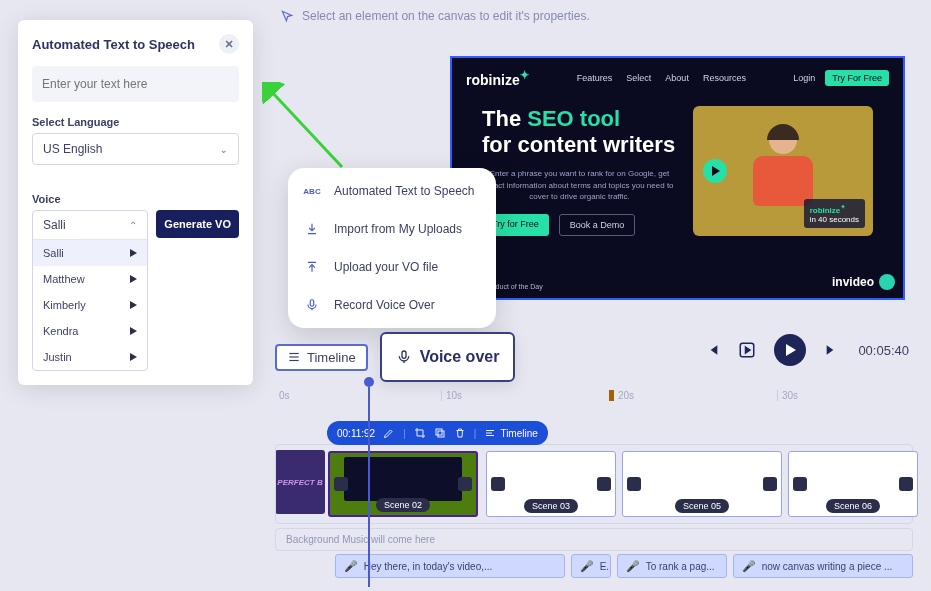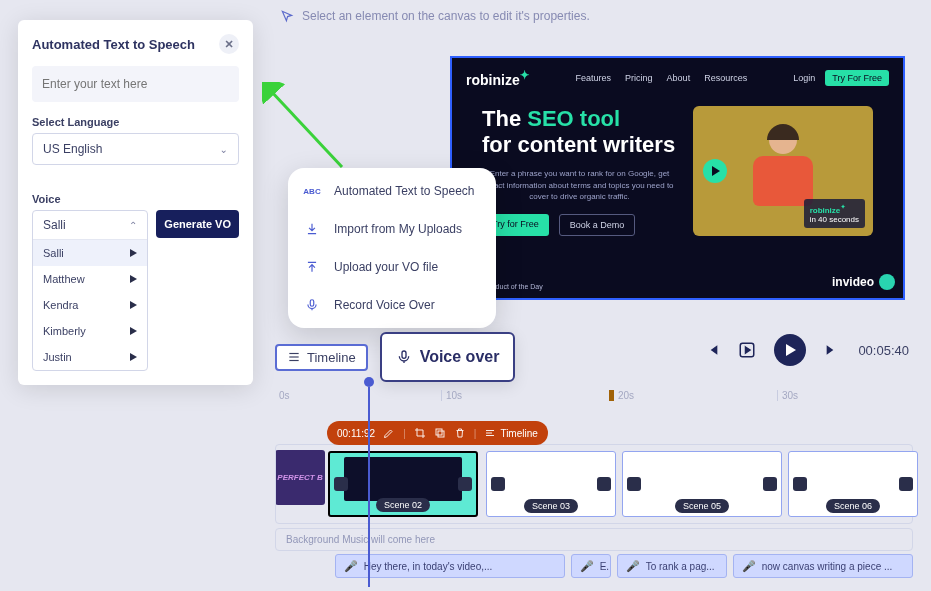--- a/index.html
+++ b/index.html
@@ -56,36 +56,36 @@
     .vo-btn{border:2px solid #3a3f83;border-radius:6px;padding:14px 14px;font-size:16px;font-weight:600;color:#2a2e66;background:#fff;display:flex;align-items:center;gap:8px;box-shadow:0 4px 16px rgba(0,0,0,0.1)}
     .transport{position:absolute;right:22px;top:334px;display:flex;align-items:center;gap:18px;color:#1e2559}
     .big-play{width:32px;height:32px;background:#1e2559;border-radius:50%;display:flex;align-items:center;justify-content:center}
     .big-play::after{content:"";width:0;height:0;border-left:10px solid #fff;border-top:6px solid transparent;border-bottom:6px solid transparent;margin-left:2px}
     .time{font-size:13px;color:#3a3f63}
     .ruler{position:absolute;left:275px;top:380px;right:18px;height:30px;display:flex;align-items:center;color:#a4a8c2;font-size:10px}
     .ruler span{position:absolute}
     .playhead{position:absolute;left:364px;top:377px;display:flex;flex-direction:column;align-items:center;z-index:5}
     .ph-knob{width:10px;height:10px;background:#4a5bd1;border-radius:50%}
     .ph-line{width:2px;height:200px;background:#4a5bd1}
-    .toolbar{position:absolute;left:327px;top:421px;background:#c2410c;border-radius:16px;height:24px;display:flex;align-items:center;gap:8px;padding:0 10px;color:#fff;font-size:10px;z-index:4}
+    .toolbar{position:absolute;left:327px;top:421px;background:#1d4ed8;border-radius:16px;height:24px;display:flex;align-items:center;gap:8px;padding:0 10px;color:#fff;font-size:10px;z-index:4}
     .toolbar .ico{width:12px;height:12px;opacity:0.9}
     .clips{position:absolute;left:275px;top:444px;right:18px;height:80px;border:1px solid #d2d6e8;border-radius:4px}
     .clip{position:absolute;top:6px;height:66px;border:1px solid #93a5f0;border-radius:3px;background:#ffffff}
     .clip .lab{position:absolute;bottom:3px;left:50%;transform:translateX(-50%);background:#2a2e4a;color:#fff;font-size:9px;padding:2px 8px;border-radius:8px;white-space:nowrap}
-    .clip.active{border:2px solid #000000;background:#5eead4}
+    .clip.active{border:2px solid #4c1d95;background:#4d7c0f}
     .clip .thumb{position:absolute;top:4px;left:14px;right:14px;height:44px;background:#0d0f2a;border-radius:2px}
     .clip .mark{position:absolute;top:50%;transform:translateY(-50%);width:14px;height:14px;background:#2a2e4a;border-radius:3px}
     .clip .mark.l{left:4px}
     .clip .mark.r{right:4px}
     .bgm{position:absolute;left:275px;top:528px;right:18px;height:23px;border:1px solid #d2d6e8;border-radius:4px;font-size:10px;color:#9297b8;display:flex;align-items:center;padding:0 10px}
     .voclips{position:absolute;left:275px;top:554px;right:18px;height:26px}
     .vclip{position:absolute;top:0;height:24px;background:#cfd8ff;border:1px solid #a4b3f2;border-radius:3px;display:flex;align-items:center;gap:6px;padding:0 8px;font-size:10px;color:#3a3f73;overflow:hidden;white-space:nowrap}
     .mic{color:#4a5bd1;font-size:11px}
     svg{display:block}
-    .perf{position:absolute;left:275px;top:450px;width:50px;height:55px;background:#3a2a6e;border-radius:3px;display:flex;align-items:center;justify-content:center;color:#d093e8;font-size:8px;font-style:italic;font-weight:700}
+    .perf{position:absolute;left:275px;top:450px;width:50px;height:64px;background:#3a2a6e;border-radius:3px;display:flex;align-items:center;justify-content:center;color:#d093e8;font-size:8px;font-style:italic;font-weight:700}
   </style>
 </head>
 <body>
 
 <div class="panel">
   <div class="panel-head">
     <span>Automated Text to Speech</span>
     <div class="close">✕</div>
   </div>
   <input class="textarea" placeholder="Enter your text here" style="">
@@ -104,25 +104,25 @@
       <div class="voice-list">
           <div class="voice-item sel">
             <span>Salli</span>
             <span class="play"></span>
           </div>
           <div class="voice-item">
             <span>Matthew</span>
             <span class="play"></span>
           </div>
           <div class="voice-item">
+            <span>Kimberly</span>
+            <span class="play"></span>
+          </div>
+          <div class="voice-item">
             <span>Kendra</span>
-            <span class="play"></span>
-          </div>
-          <div class="voice-item">
-            <span>Kimberly</span>
             <span class="play"></span>
           </div>
           <div class="voice-item">
             <span>Justin</span>
             <span class="play"></span>
           </div>
         </div>
     </div>
     <button class="gen-btn">Generate VO</button>
   </div>
@@ -144,21 +144,21 @@
       </marker>
     </defs>
   <line x1="80" y1="85" x2="8" y2="8" stroke="#3ad23a" stroke-width="3" marker-end="url(#ah)"></line>
 </svg>
 
 <div class="canvas">
   <div class="site-top">
     <span class="logo"><span>robinize</span><sup>✦</sup></span>
     <div class="nav">
         <span>Features</span>
-        <span>Pricing</span>
+        <span>Select</span>
         <span>About</span>
         <span>Resources</span>
       </div>
     <div class="auth">
       <span>Login</span>
       <span class="try">Try For Free</span>
     </div>
   </div>
   <div class="hero">
     <div class="hero-l">

